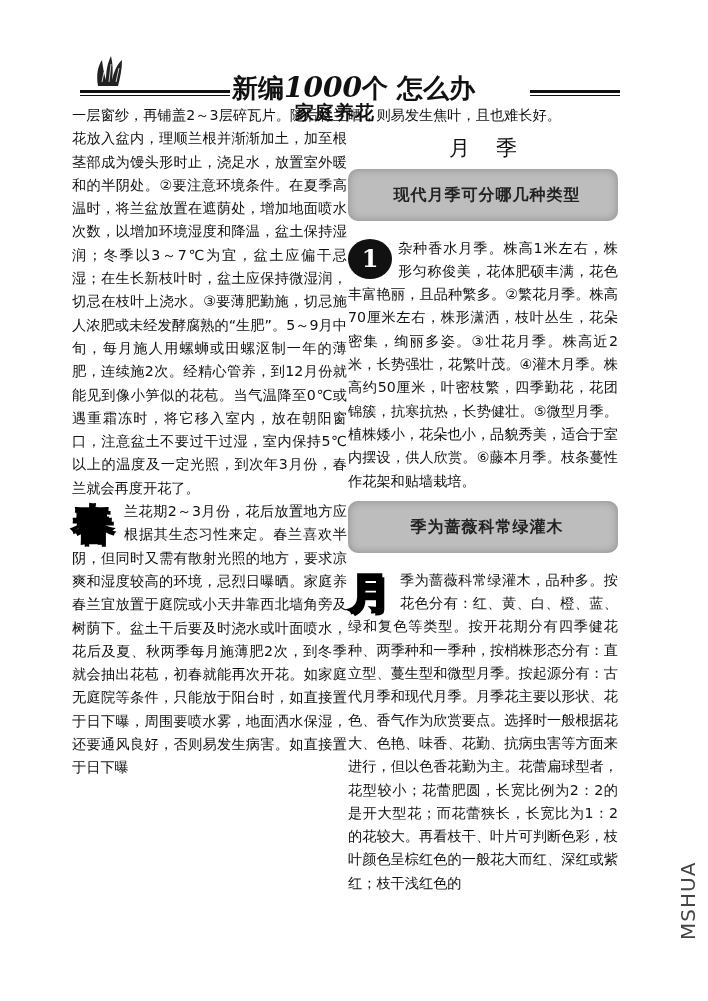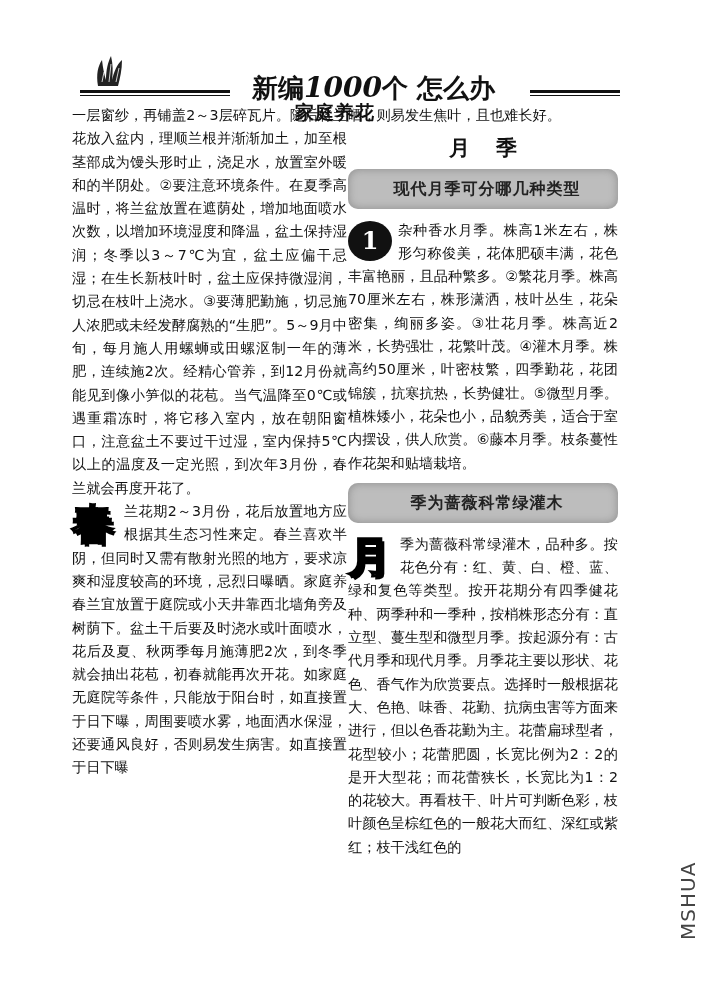--- a/index.html
+++ b/index.html
@@ -5,30 +5,30 @@
   html,body{margin:0;padding:0;}
   body{width:708px;height:1001px;background:#ffffff;position:relative;overflow:hidden;
        font-family:"DejaVu Sans",sans-serif;color:#111;}
   .header{position:absolute;left:80px;top:52px;width:540px;height:50px;}
   .logo{position:absolute;left:14px;top:2px;width:34px;height:34px;}
   .rule-l{position:absolute;left:0;top:38px;width:150px;height:3px;background:#111;}
   .rule-l2{position:absolute;left:0;top:43px;width:150px;height:1px;background:#111;}
   .rule-r{position:absolute;left:450px;top:38px;width:90px;height:3px;background:#111;}
   .rule-r2{position:absolute;left:450px;top:43px;width:90px;height:1px;background:#111;}
   .title-top{position:absolute;left:215px;top:0;font-size:19px;font-weight:bold;letter-spacing:1px;margin-top:48px;}
-  .title-main{position:absolute;left:152px;top:22px;font-size:26px;font-weight:bold;white-space:nowrap;line-height:28px;margin-left:20px;}
+  .title-main{position:absolute;left:152px;top:22px;font-size:26px;font-weight:bold;white-space:nowrap;line-height:28px;}
   .title-main .num{font-family:"DejaVu Serif",serif;font-style:italic;font-size:28px;}
   .col{position:absolute;top:104px;font-size:14.2px;line-height:23.3px;text-align:justify;}
   .col.left{left:72px;width:275px;}
   .col.right{left:348px;width:270px;}
   .para{margin:0;}
-  .secbar{margin:8px 0 10px 0;height:40px;border-radius:10px;background:#bdbdbd;
+  .secbar{margin:8px 0 16px 0;height:52px;border-radius:10px;background:#bdbdbd;
           box-shadow:inset 0 0 8px #8c8c8c;display:flex;align-items:center;justify-content:center;
           font-size:16px;font-weight:bold;color:#222;letter-spacing:1px;padding-left:8px;}
-  .heading{text-align:center;font-size:21px;font-weight:bold;margin:10px 0 8px 0;letter-spacing:26px;padding-left:26px;}
+  .heading{text-align:center;font-size:21px;font-weight:normal;margin:10px 0 8px 0;letter-spacing:26px;padding-left:26px;}
   .dropcap{float:left;width:44px;height:44px;margin:2px 8px 0 0;font-size:42px;line-height:44px;font-weight:bold;
            color:#fff;-webkit-text-stroke:2px #000;text-shadow:3px 3px 0 #000;}
   .dropnum{float:left;width:44px;height:40px;margin:2px 6px 0 0;border-radius:50%;background:#111;color:#fff;
            font-size:24px;font-weight:bold;line-height:40px;text-align:center;font-family:"DejaVu Serif",serif;}
   .watermark{position:absolute;left:676px;top:940px;transform:rotate(-90deg);transform-origin:left top;
              font-size:20px;color:#444;letter-spacing:1px;}
 </style>
 </head>
 <body>
 

